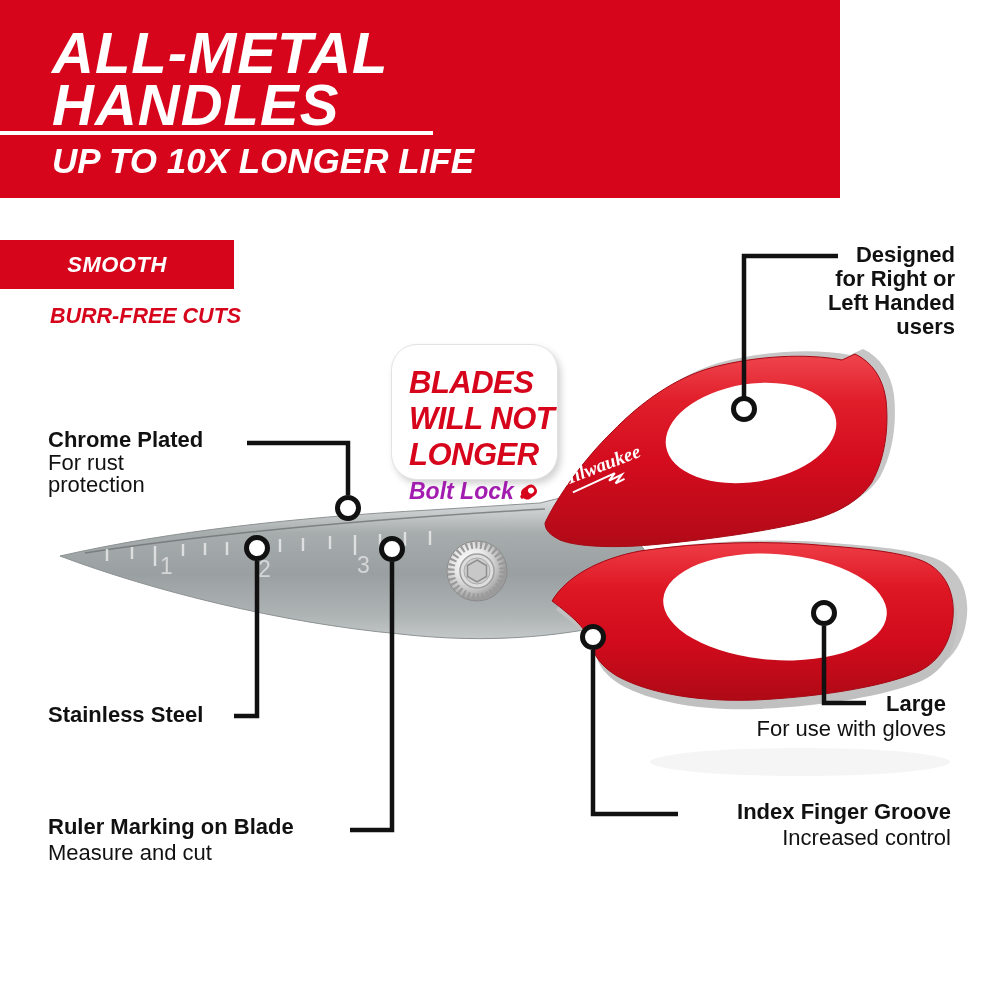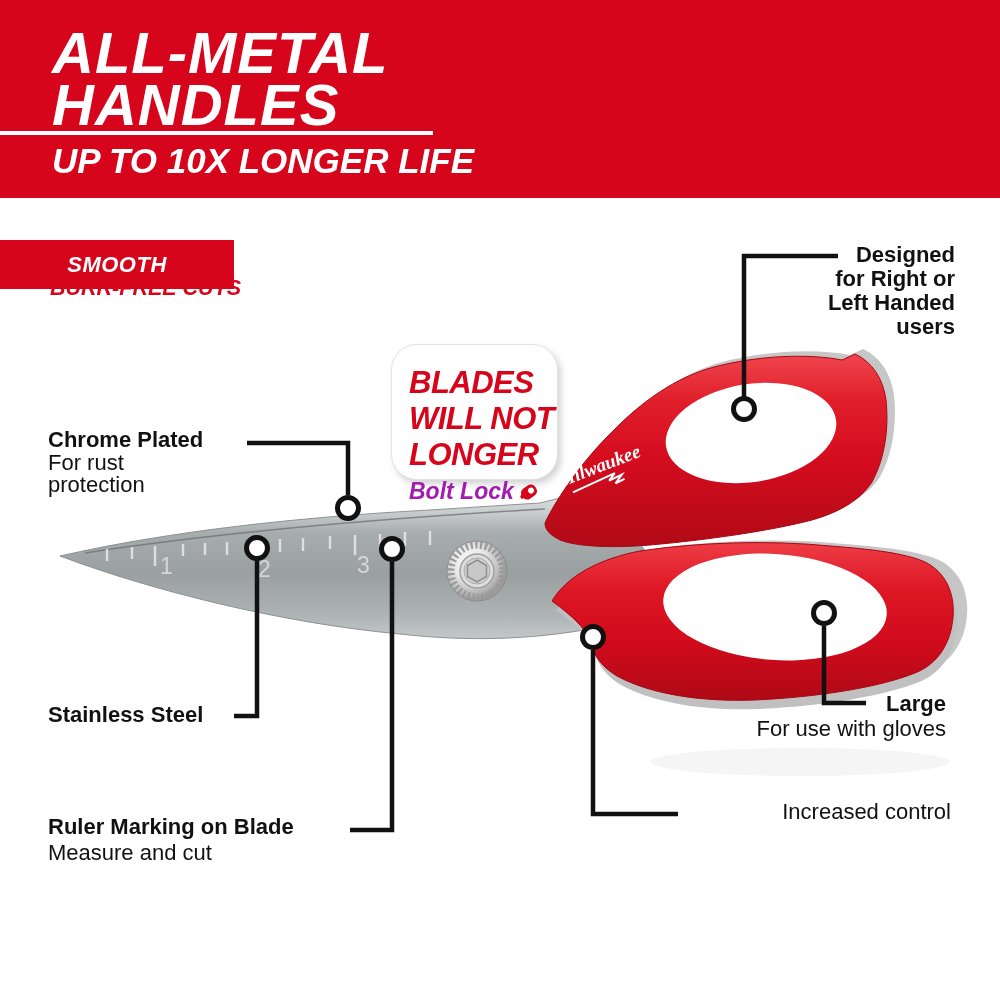--- a/index.html
+++ b/index.html
@@ -1,31 +1,31 @@
 <!DOCTYPE html>
 <html><head>
 <meta charset="utf-8">
 <style>
   html,body{margin:0;padding:0;background:#fff;}
   .canvas{position:relative;width:1000px;height:1000px;background:#ffffff;overflow:hidden;
           font-family:"Liberation Sans",sans-serif;}
   
-  .banner{position:absolute;left:0;top:0;width:1000px;height:198px;background:#d6051c;}
+  .banner{position:absolute;left:0;top:0;width:840px;height:198px;background:#d6051c;}
   .banner .l1,.banner .l2{position:absolute;left:52px;color:#fff;font-weight:bold;font-style:italic;
           font-size:58px;line-height:1;letter-spacing:1px;white-space:nowrap;}
   .banner .l1{top:24px;}
   .banner .l2{top:76px;}
   .banner .rule{position:absolute;left:0;top:131px;width:433px;height:4px;background:#fff;}
   .banner .sub{position:absolute;left:52px;top:143px;color:#fff;font-weight:bold;font-style:italic;
           font-size:35px;line-height:1;white-space:nowrap;}
   
   .badge{position:absolute;left:0;top:240px;width:234px;height:49px;background:#d6051c;
          display:flex;align-items:center;justify-content:center;}
   .badge .t{color:#fff;font-weight:bold;font-style:italic;font-size:22px;letter-spacing:.5px;}
-  .badge-sub{position:absolute;left:50px;top:276px;color:#d6051c;font-weight:bold;font-style:italic;
+  .badge-sub{position:absolute;left:50px;top:304px;color:#d6051c;font-weight:bold;font-style:italic;
          font-size:21.5px;white-space:nowrap;}
   
   .co{position:absolute;color:#111;font-size:22px;white-space:nowrap;}
   .co .b{font-weight:bold;}
   .co div{line-height:inherit;}
   .co-right{text-align:right;}
   .co-designed{top:243px;right:45px;line-height:24px;}
   .co-chrome{top:429px;left:48px;line-height:22.5px;}
   .co-stainless{top:702px;left:48px;line-height:26px;}
   .co-ruler{top:814px;left:48px;line-height:26px;}
@@ -199,16 +199,17 @@
     <div class="b">Ruler Marking on Blade</div>
     <div>Measure and cut</div>
   </div>
 
   <div class="co co-right co-large">
     <div class="b">Large</div>
     <div>For use with gloves</div>
   </div>
 
   <div class="co co-right co-index">
+    <div class="b">Index Finger Groove</div>
     <div>Increased control</div>
   </div>
 
 </div>
 
 </body></html>

